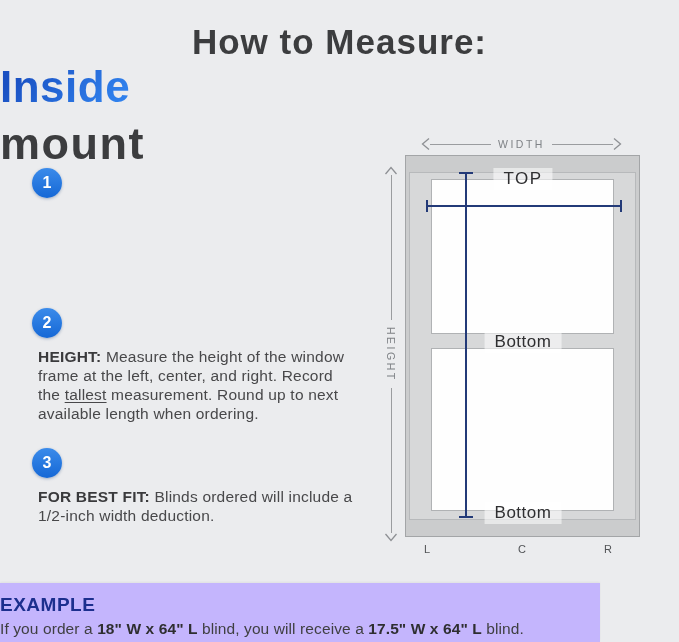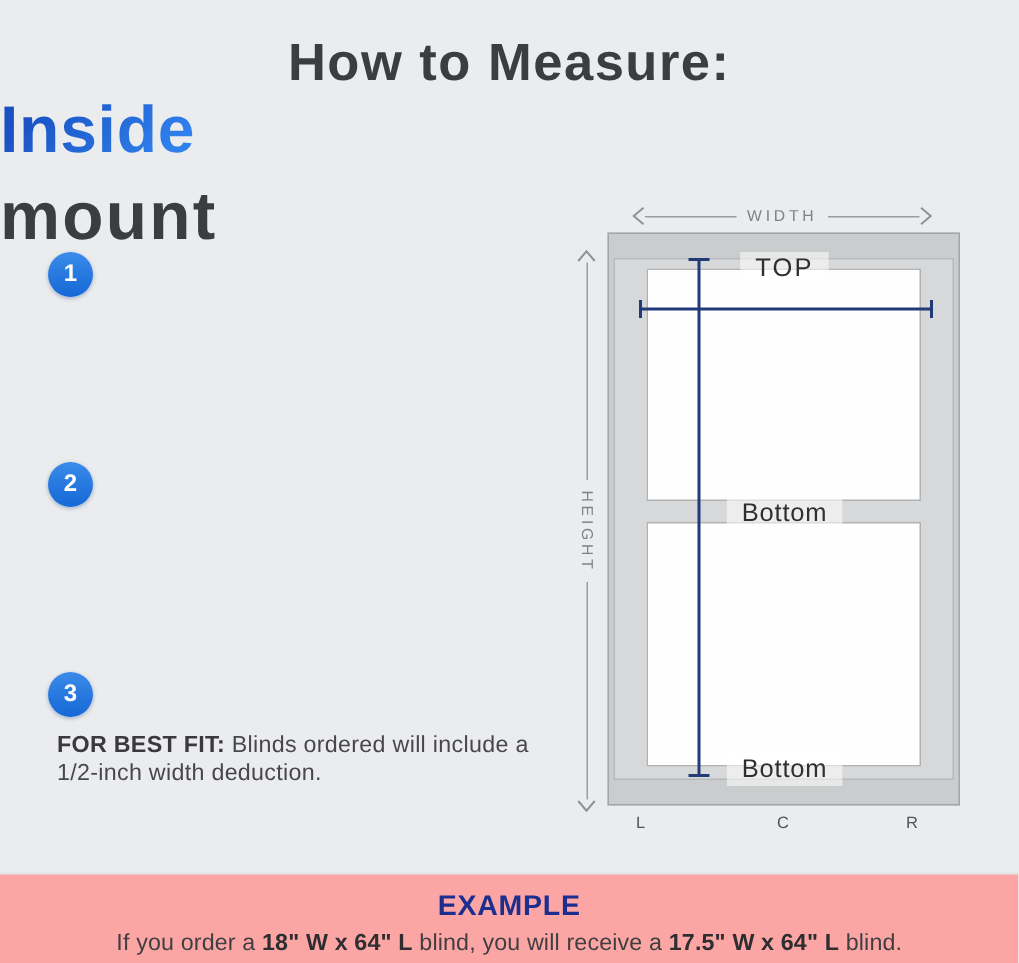--- a/index.html
+++ b/index.html
@@ -116,22 +116,22 @@
   .chev { flex: 0 0 auto; display: block; }
 
   
   .lcr { position: absolute; top: 543px; transform: translateX(-50%); font-size: 11px; color: #515356; }
   .lcr-l { left: 427px; }
   .lcr-c { left: 522px; }
   .lcr-r { left: 608px; }
 
   
   .footer {
-    position: absolute; left: 0; top: 583px; width: 679px; height: 59px;
-    background: #fca5a5; text-align: center; padding-top: 12px;
+    position: absolute; left: 0; top: 583px; width: 600px; height: 59px;
+    background: #c4b5fd; padding-top: 12px;
     box-shadow: 0 -1px 2px rgba(0,0,0,0.05);
   }
   .example-heading {
     font-size: 19px; font-weight: 700; color: #1c2f8e; letter-spacing: 0.5px; line-height: 1.1;
   }
   .example-text { margin-top: 4px; font-size: 15.5px; color: #3f3f41; letter-spacing: 0.1px; }
   .example-text b { color: #2e2e30; }
 </style>
 </head>
 <body>
@@ -149,20 +149,23 @@
   <div class="step step-1">
     <div class="step-circle">
       <span>1</span>
     </div>
   </div>
 
   <div class="step step-2">
     <div class="step-circle">
       <span>2</span>
     </div>
+    <div class="step-text">
+      <strong>HEIGHT:</strong><span> Measure the height of the window frame at the left, center, and right. Record the </span><u>tallest</u><span> measurement. Round up to next available length when ordering.</span>
+    </div>
   </div>
 
   <div class="step step-3">
     <div class="step-circle">
       <span>3</span>
     </div>
     <div class="step-text">
       <strong>FOR BEST FIT:</strong><span> Blinds ordered will include a 1/2-inch width deduction.</span><u></u><span></span>
     </div>
   </div>

